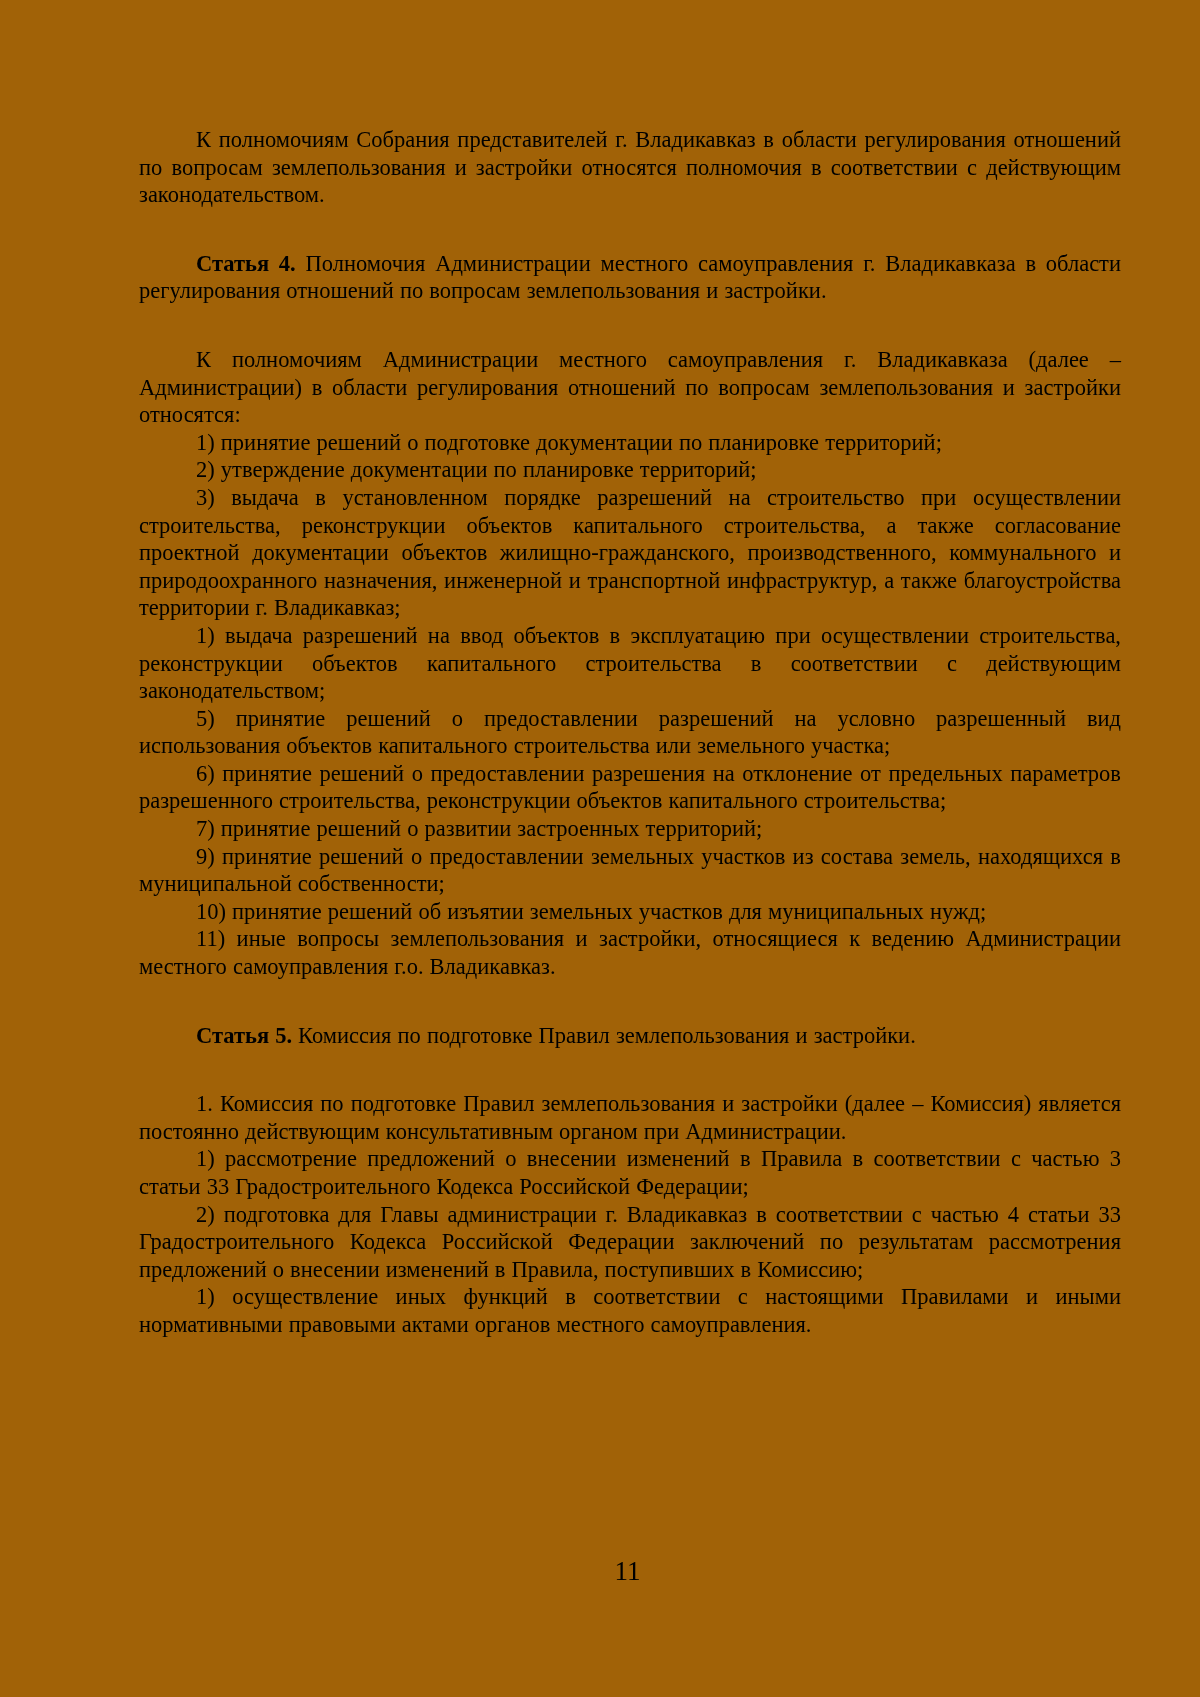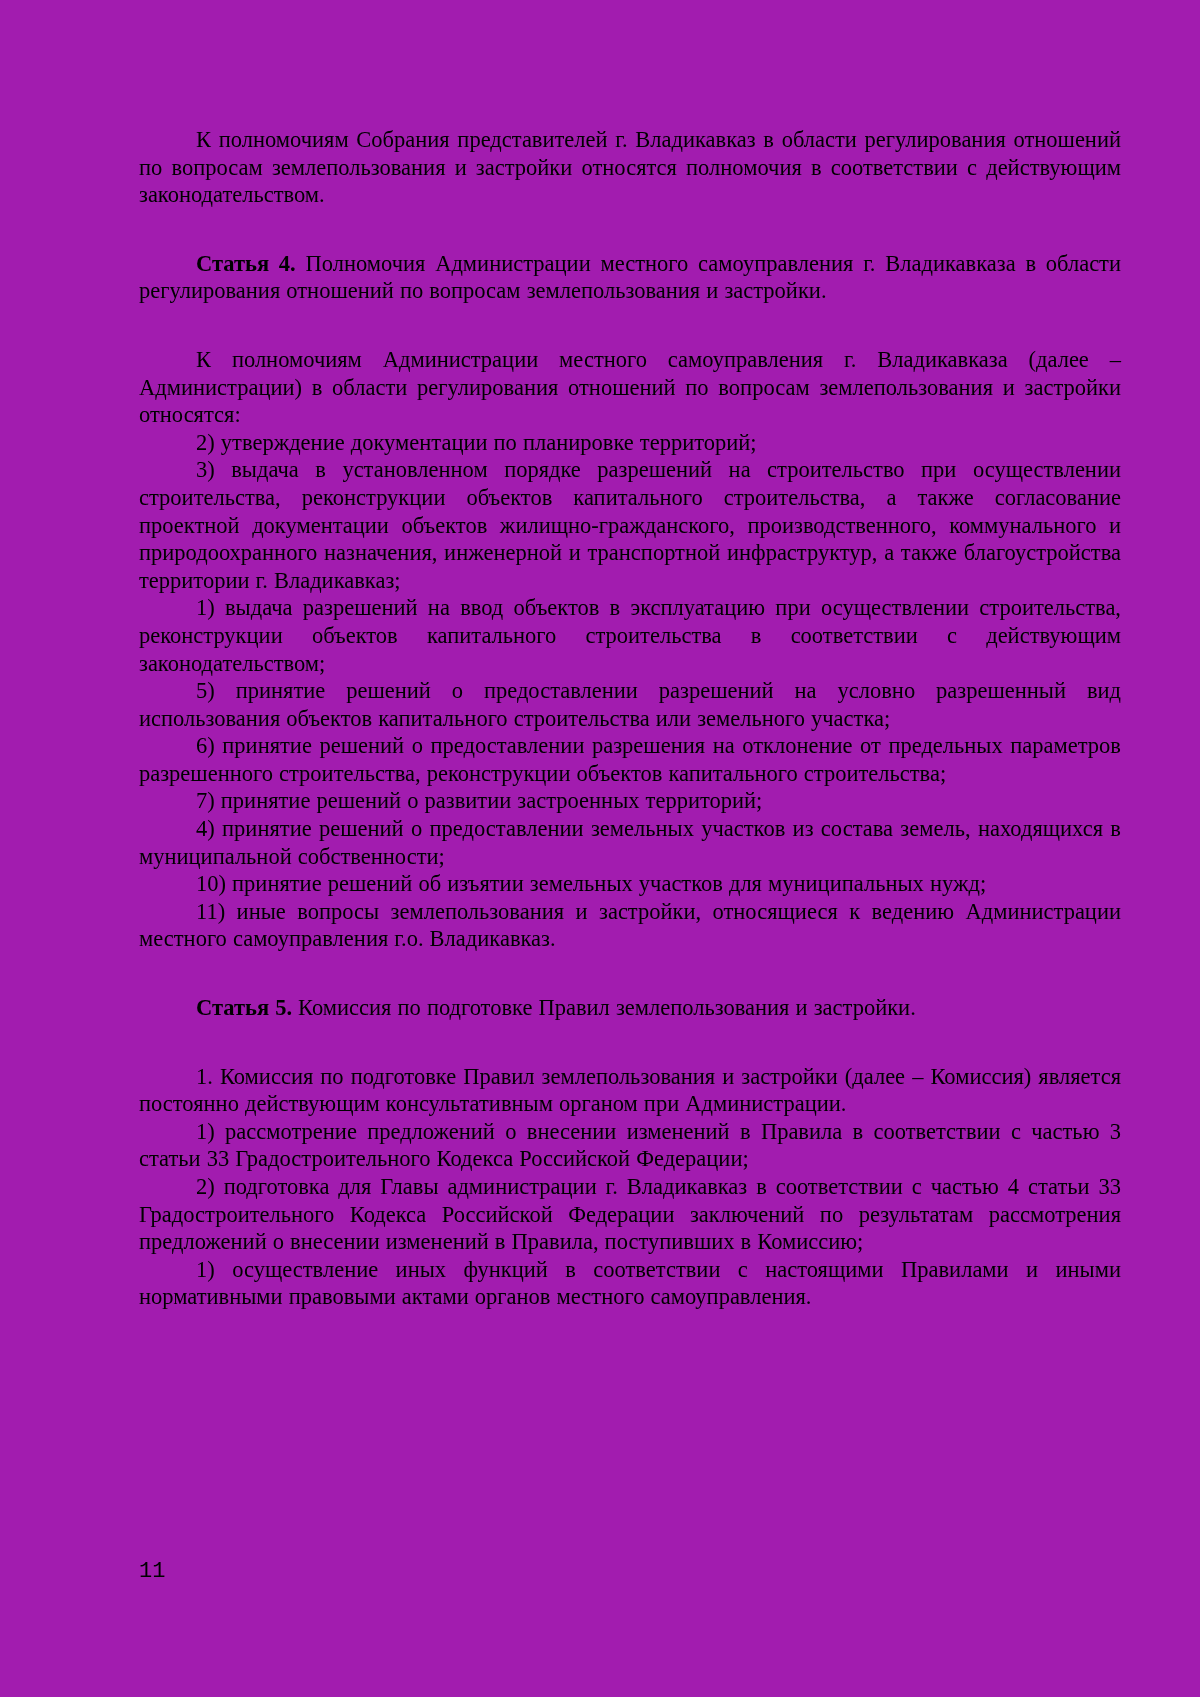--- a/index.html
+++ b/index.html
@@ -11,21 +11,21 @@
     width: 1200px;
     height: 1697px;
     position: relative;
     overflow: hidden;
     font-family: "Liberation Serif", "DejaVu Serif", serif;
     color: #000000;
   }
   .page {
     position: absolute;
     inset: 0;
-    background: #a21caf;
+    background: #a16207;
   }
   .content {
     position: absolute;
     left: 139px;
     top: 126px;
     width: 982px;
   }
   .para {
     margin: 0;
     font-size: 22.5px;
@@ -39,41 +39,41 @@
     font-weight: bold;
   }
   .space-before {
     margin-top: 41px;
   }
   .page-number {
     position: absolute;
     top: 1558px;
     left: 139px;
     width: 977px;
-    text-align: left;
-    font-size: 22px;
+    text-align: center;
+    font-size: 27px;
     line-height: 27.6px;
-    font-family: Liberation Mono, monospace;
   }
 </style>
 </head>
 <body>
 
 <div class="page">
   <div class="content">
       <p class="para">К полномочиям Собрания представителей г. Владикавказ в области регулирования отношений по вопросам землепользования и застройки относятся полномочия в соответствии с действующим законодательством.</p>
       <p class="para space-before"><b>Статья 4.</b> Полномочия Администрации местного самоуправления г. Владикавказа в области регулирования отношений по вопросам землепользования и застройки.</p>
       <p class="para space-before">К полномочиям Администрации местного самоуправления г. Владикавказа (далее – Администрации) в области регулирования отношений по вопросам землепользования и застройки относятся:</p>
+      <p class="para">1) принятие решений о подготовке документации по планировке территорий;</p>
       <p class="para">2) утверждение документации по планировке территорий;</p>
       <p class="para">3) выдача в установленном порядке разрешений на строительство при осуществлении строительства, реконструкции объектов капитального строительства, а также согласование проектной документации объектов жилищно-гражданского, производственного, коммунального и природоохранного назначения, инженерной и транспортной инфраструктур, а также благоустройства территории г. Владикавказ;</p>
       <p class="para">1) выдача разрешений на ввод объектов в эксплуатацию при осуществлении строительства, реконструкции объектов капитального строительства в соответствии с действующим законодательством;</p>
       <p class="para">5) принятие решений о предоставлении разрешений на условно разрешенный вид использования объектов капитального строительства или земельного участка;</p>
       <p class="para">6) принятие решений о предоставлении разрешения на отклонение от предельных параметров разрешенного строительства, реконструкции объектов капитального строительства;</p>
       <p class="para">7) принятие решений о развитии застроенных территорий;</p>
-      <p class="para">4) принятие решений о предоставлении земельных участков из состава земель, находящихся в муниципальной собственности;</p>
+      <p class="para">9) принятие решений о предоставлении земельных участков из состава земель, находящихся в муниципальной собственности;</p>
       <p class="para">10) принятие решений об изъятии земельных участков для муниципальных нужд;</p>
       <p class="para">11) иные вопросы землепользования и застройки, относящиеся к ведению Администрации местного самоуправления г.о. Владикавказ.</p>
       <p class="para space-before"><b>Статья 5.</b> Комиссия по подготовке Правил землепользования и застройки.</p>
       <p class="para space-before">1. Комиссия по подготовке Правил землепользования и застройки (далее – Комиссия) является постоянно действующим консультативным органом при Администрации.</p>
       <p class="para">1) рассмотрение предложений о внесении изменений в Правила в соответствии с частью 3 статьи 33 Градостроительного Кодекса Российской Федерации;</p>
       <p class="para">2) подготовка для Главы администрации г. Владикавказ в соответствии с частью 4 статьи 33 Градостроительного Кодекса Российской Федерации заключений по результатам рассмотрения предложений о внесении изменений в Правила, поступивших в Комиссию;</p>
       <p class="para">1) осуществление иных функций в соответствии с настоящими Правилами и иными нормативными правовыми актами органов местного самоуправления.</p>
     </div>
   <div class="page-number">11</div>
 </div>

